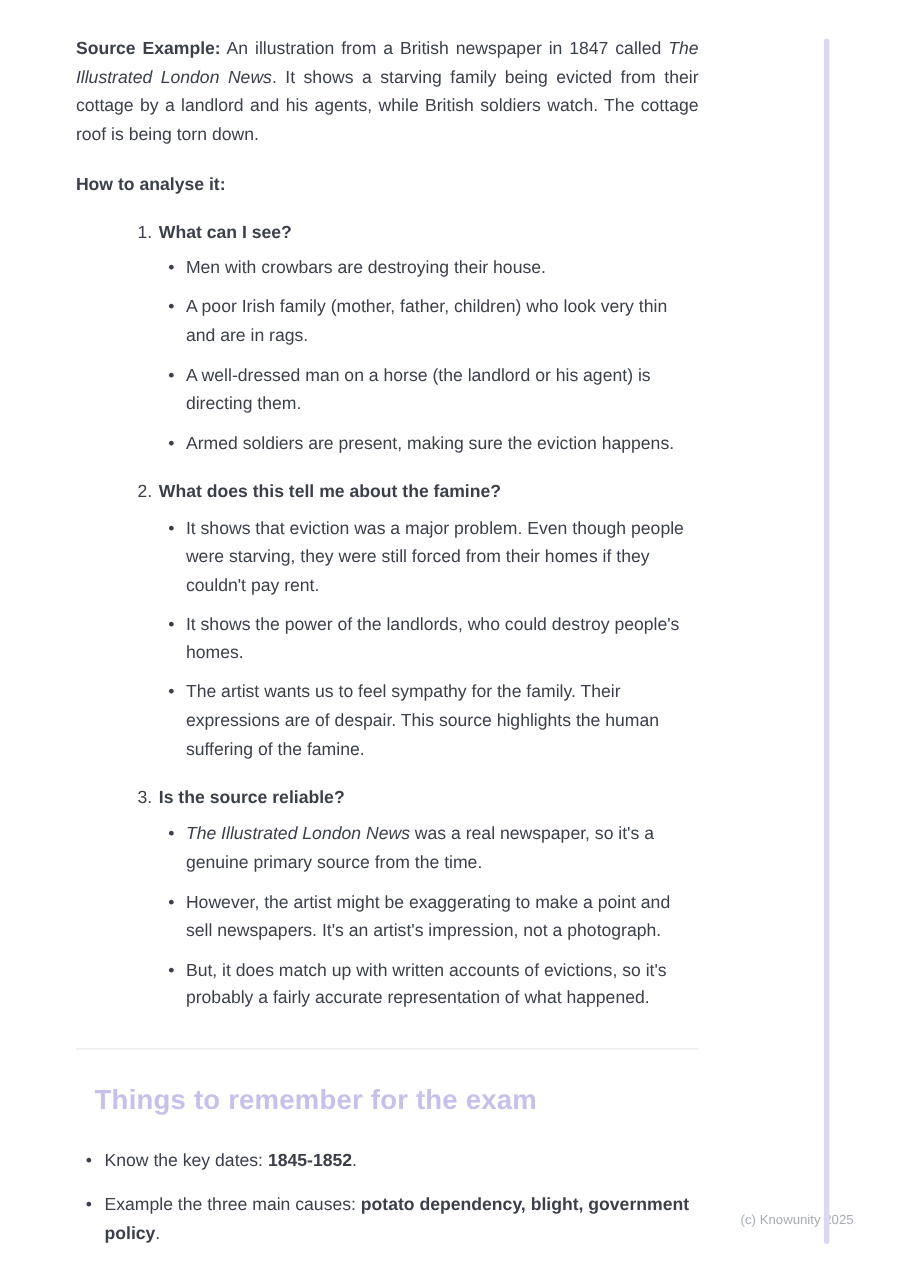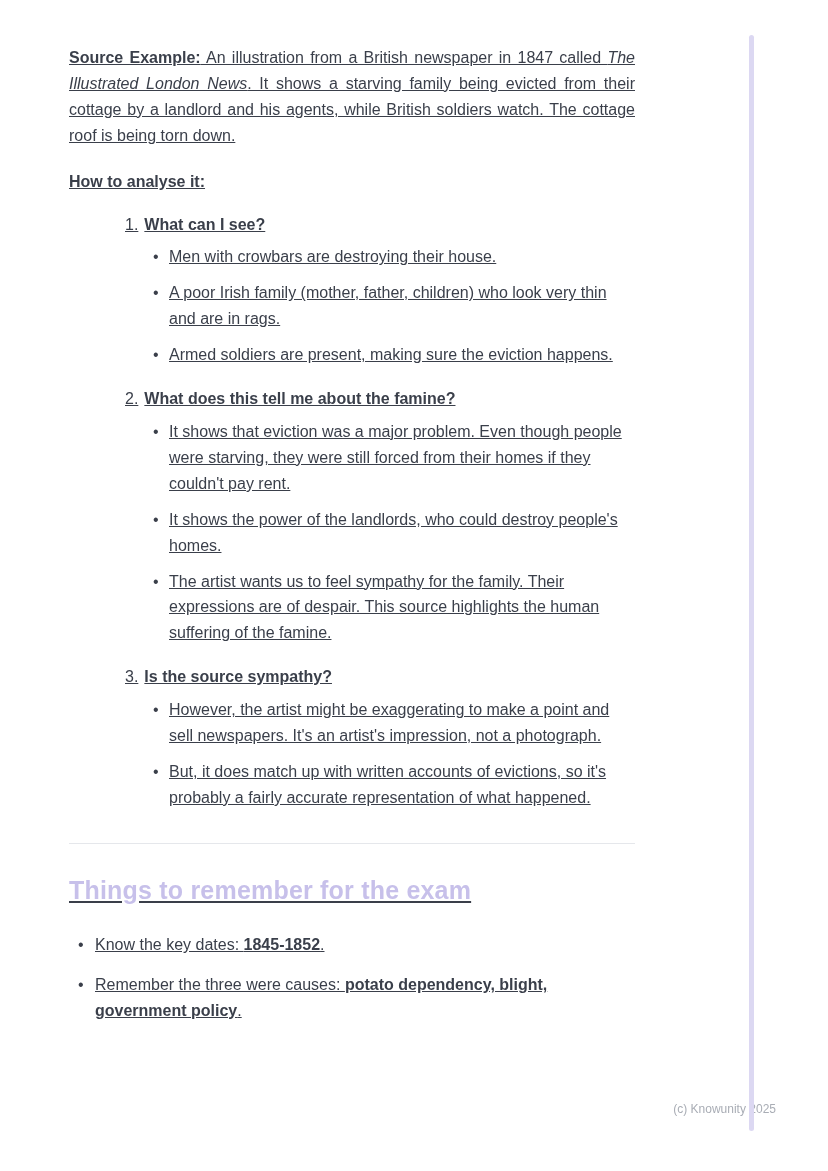--- a/index.html
+++ b/index.html
@@ -6,25 +6,24 @@
   html, body { background: #ffffff; }
   body {
     width: 828px; height: 1171px;
     position: relative;
     overflow: hidden;
     font-family: "Liberation Sans", "DejaVu Sans", sans-serif;
     color: var(--text, #3a3f4a);
   }
   .content {
     position: absolute;
-    left: 69px; top: 45px;
+    left: 69px; top: 32px;
     width: 566px;
     font-size: 16px;
     line-height: 1.62;
-    text-decoration: underline;
   }
   .intro { text-align: justify; }
   .para-bold { font-weight: 700; margin-top: 20px; }
   .olist { margin-top: 17px; }
   .oitem { margin-bottom: 18px; margin-left: 48px; }
   .orow { margin-bottom: 7px; padding-left: 8px; }
   .onum { font-weight: 400; margin-right: 6px; }
   .otitle { font-weight: 700; }
   .bullets { list-style: none; padding-left: 52px; }
   .bullets li { position: relative; margin-bottom: 10px; }
@@ -37,20 +36,21 @@
     border: none;
     border-top: 1px solid #e5e7eb;
     margin: 32px 0 26px 0;
   }
   .exam-heading {
     font-size: 25px;
     font-weight: 700;
     color: var(--accent-heading, #c7c0ea);
     letter-spacing: 0.2px;
     margin-bottom: 22px;
+    margin-left: 17px;
   }
   .exam-list { list-style: none; padding-left: 26px; }
   .exam-list li { position: relative; margin-bottom: 14px; }
   .exam-list li::before {
     content: "\2022";
     position: absolute; left: -17px;
     color: var(--text, #3a3f4a);
   }
   .footer {
     position: absolute;
@@ -77,53 +77,55 @@
 
   <div class="olist">
 
     <div class="oitem">
       <div class="orow">
         <span class="onum">1.</span><span class="otitle">What can I see?</span>
       </div>
       <ul class="bullets">
         <li><span>Men with crowbars are destroying their house.</span></li>
         <li><span>A poor Irish family (mother, father, children) who look very thin and are in rags.</span></li>
+        <li><span>A well-dressed man on a horse (the landlord or his agent) is directing them.</span></li>
         <li><span>Armed soldiers are present, making sure the eviction happens.</span></li>
       </ul>
     </div>
 
     <div class="oitem">
       <div class="orow">
         <span class="onum">2.</span><span class="otitle">What does this tell me about the famine?</span>
       </div>
       <ul class="bullets">
         <li><span>It shows that eviction was a major problem. Even though people were starving, they were still forced from their homes if they couldn't pay rent.</span></li>
         <li><span>It shows the power of the landlords, who could destroy people's homes.</span></li>
         <li><span>The artist wants us to feel sympathy for the family. Their expressions are of despair. This source highlights the human suffering of the famine.</span></li>
       </ul>
     </div>
 
     <div class="oitem">
       <div class="orow">
-        <span class="onum">3.</span><span class="otitle">Is the source sympathy?</span>
+        <span class="onum">3.</span><span class="otitle">Is the source reliable?</span>
       </div>
       <ul class="bullets">
+        <li><span style="font-style: italic;">The Illustrated London News</span><span> was a real newspaper, so it's a genuine primary source from the time.</span></li>
         <li><span>However, the artist might be exaggerating to make a point and sell newspapers. It's an artist's impression, not a photograph.</span></li>
         <li><span>But, it does match up with written accounts of evictions, so it's probably a fairly accurate representation of what happened.</span></li>
       </ul>
     </div>
 
   </div>
 
   <hr class="divider">
 
   <h2 class="exam-heading">Things to remember for the exam</h2>
 
   <ul class="exam-list">
     <li><span>Know the key dates: </span><span style="font-weight: 700;">1845-1852</span><span>.</span></li>
-    <li><span>Remember the three were causes: </span><span style="font-weight: 700;">potato dependency, blight, government policy</span><span>.</span></li>
+    <li><span>Example the three main causes: </span><span style="font-weight: 700;">potato dependency, blight, government policy</span><span>.</span></li>
   </ul>
 
 </div>
 
 <div class="footer">(c) Knowunity 2025</div>
 
 <div class="scrollbar"></div>
 
 </body></html>

